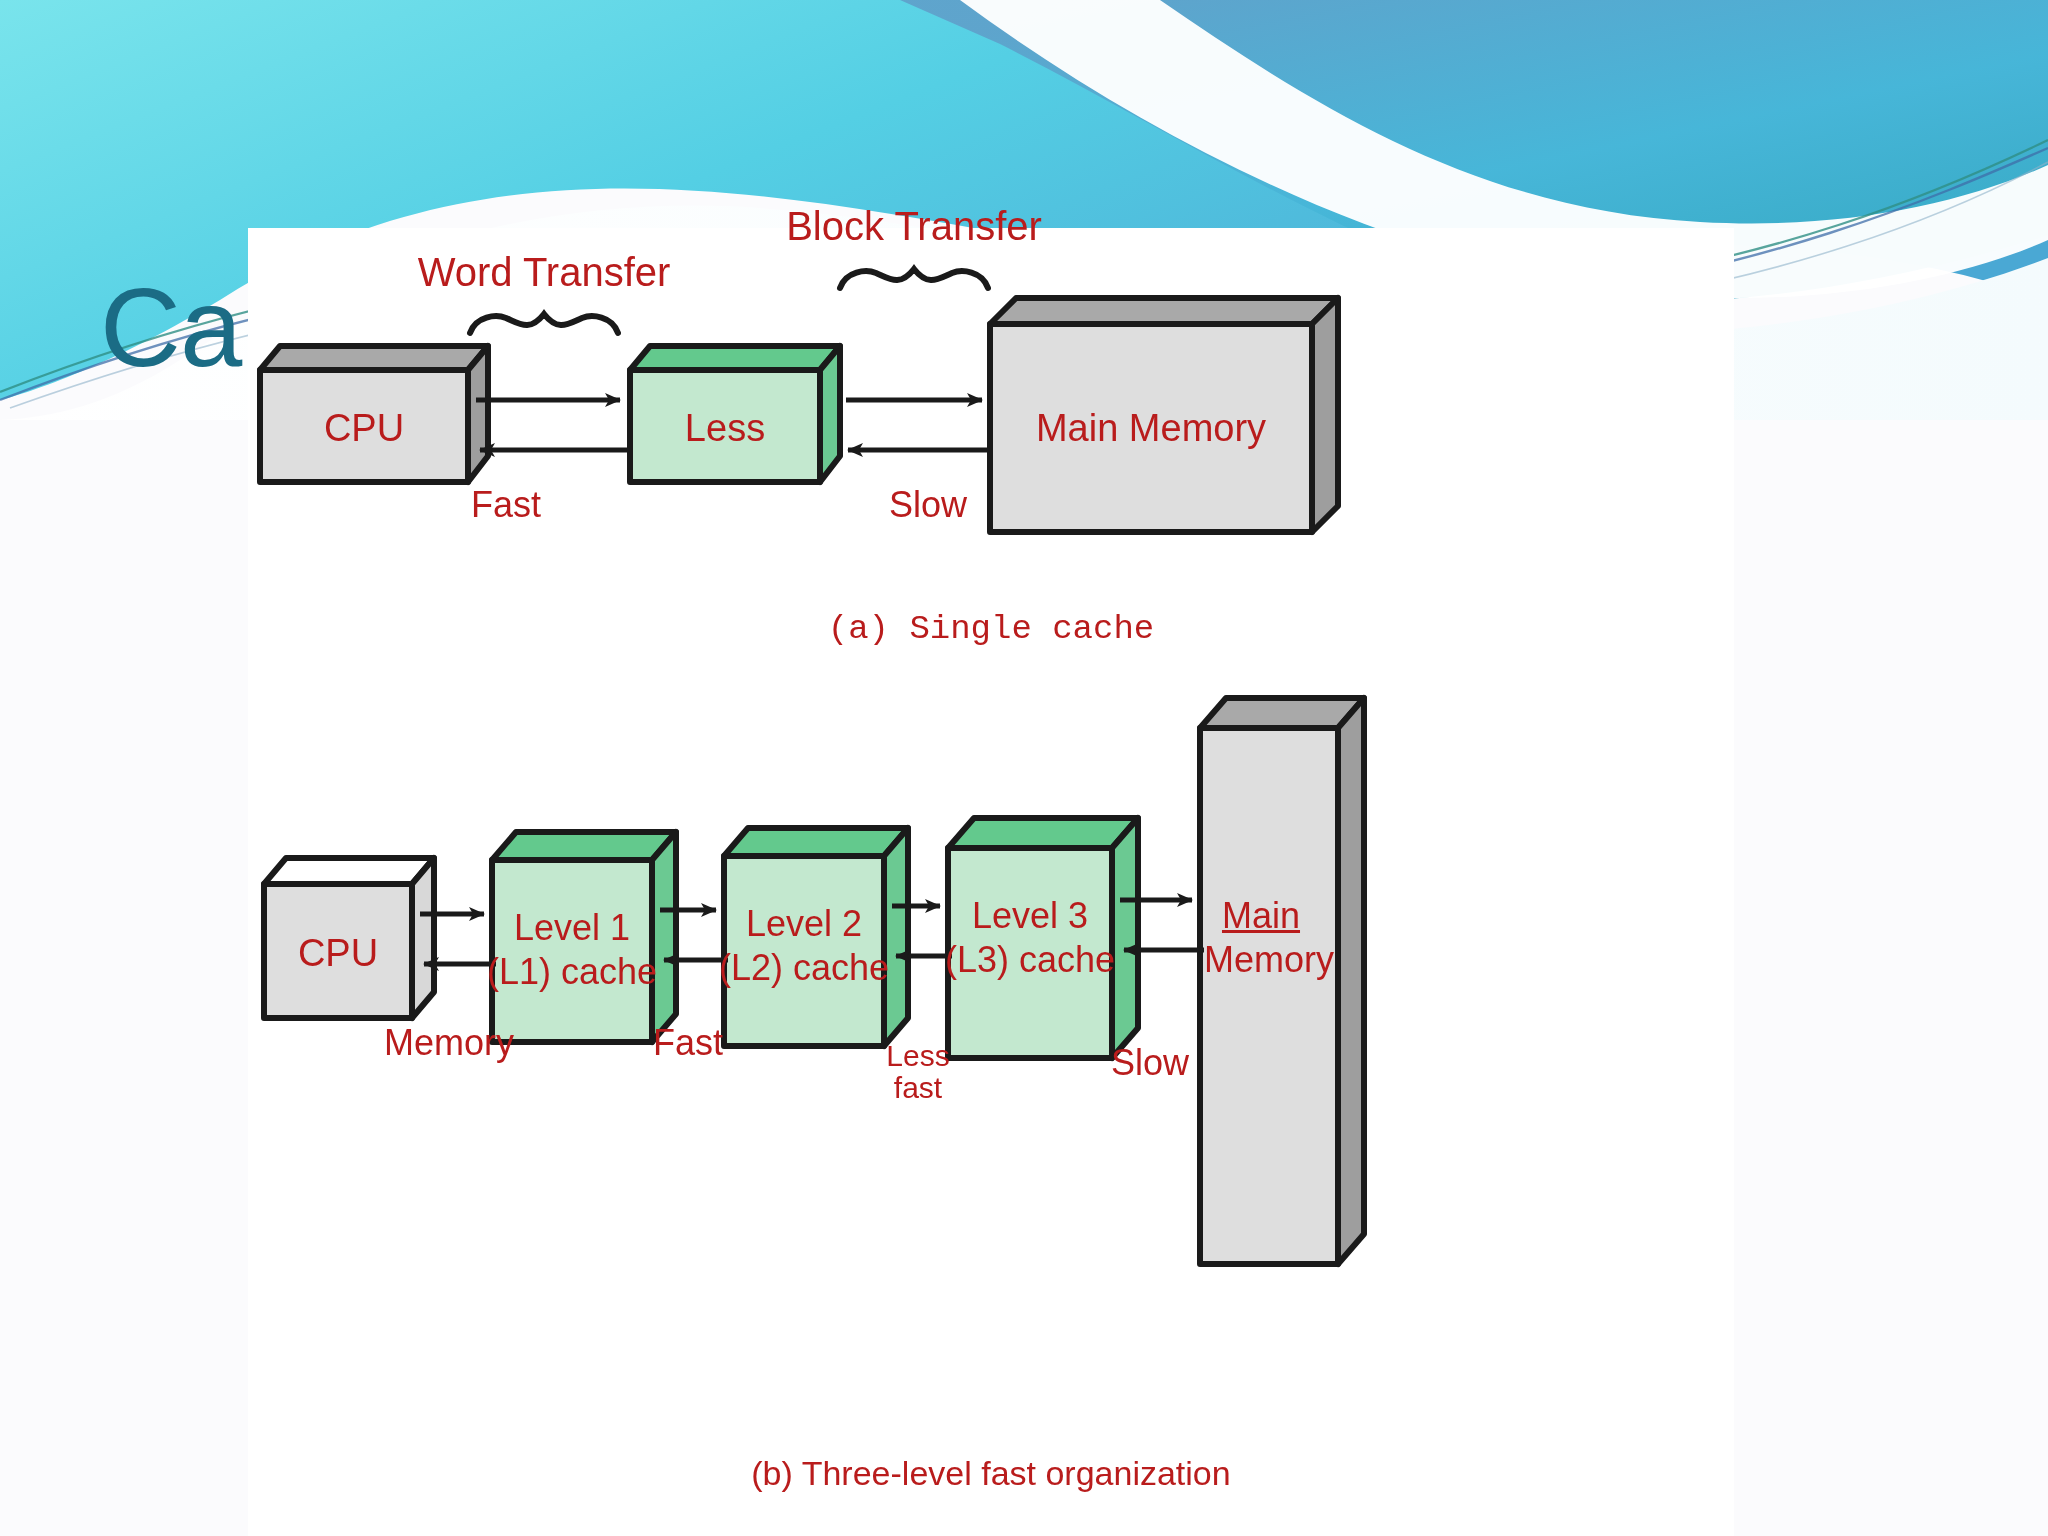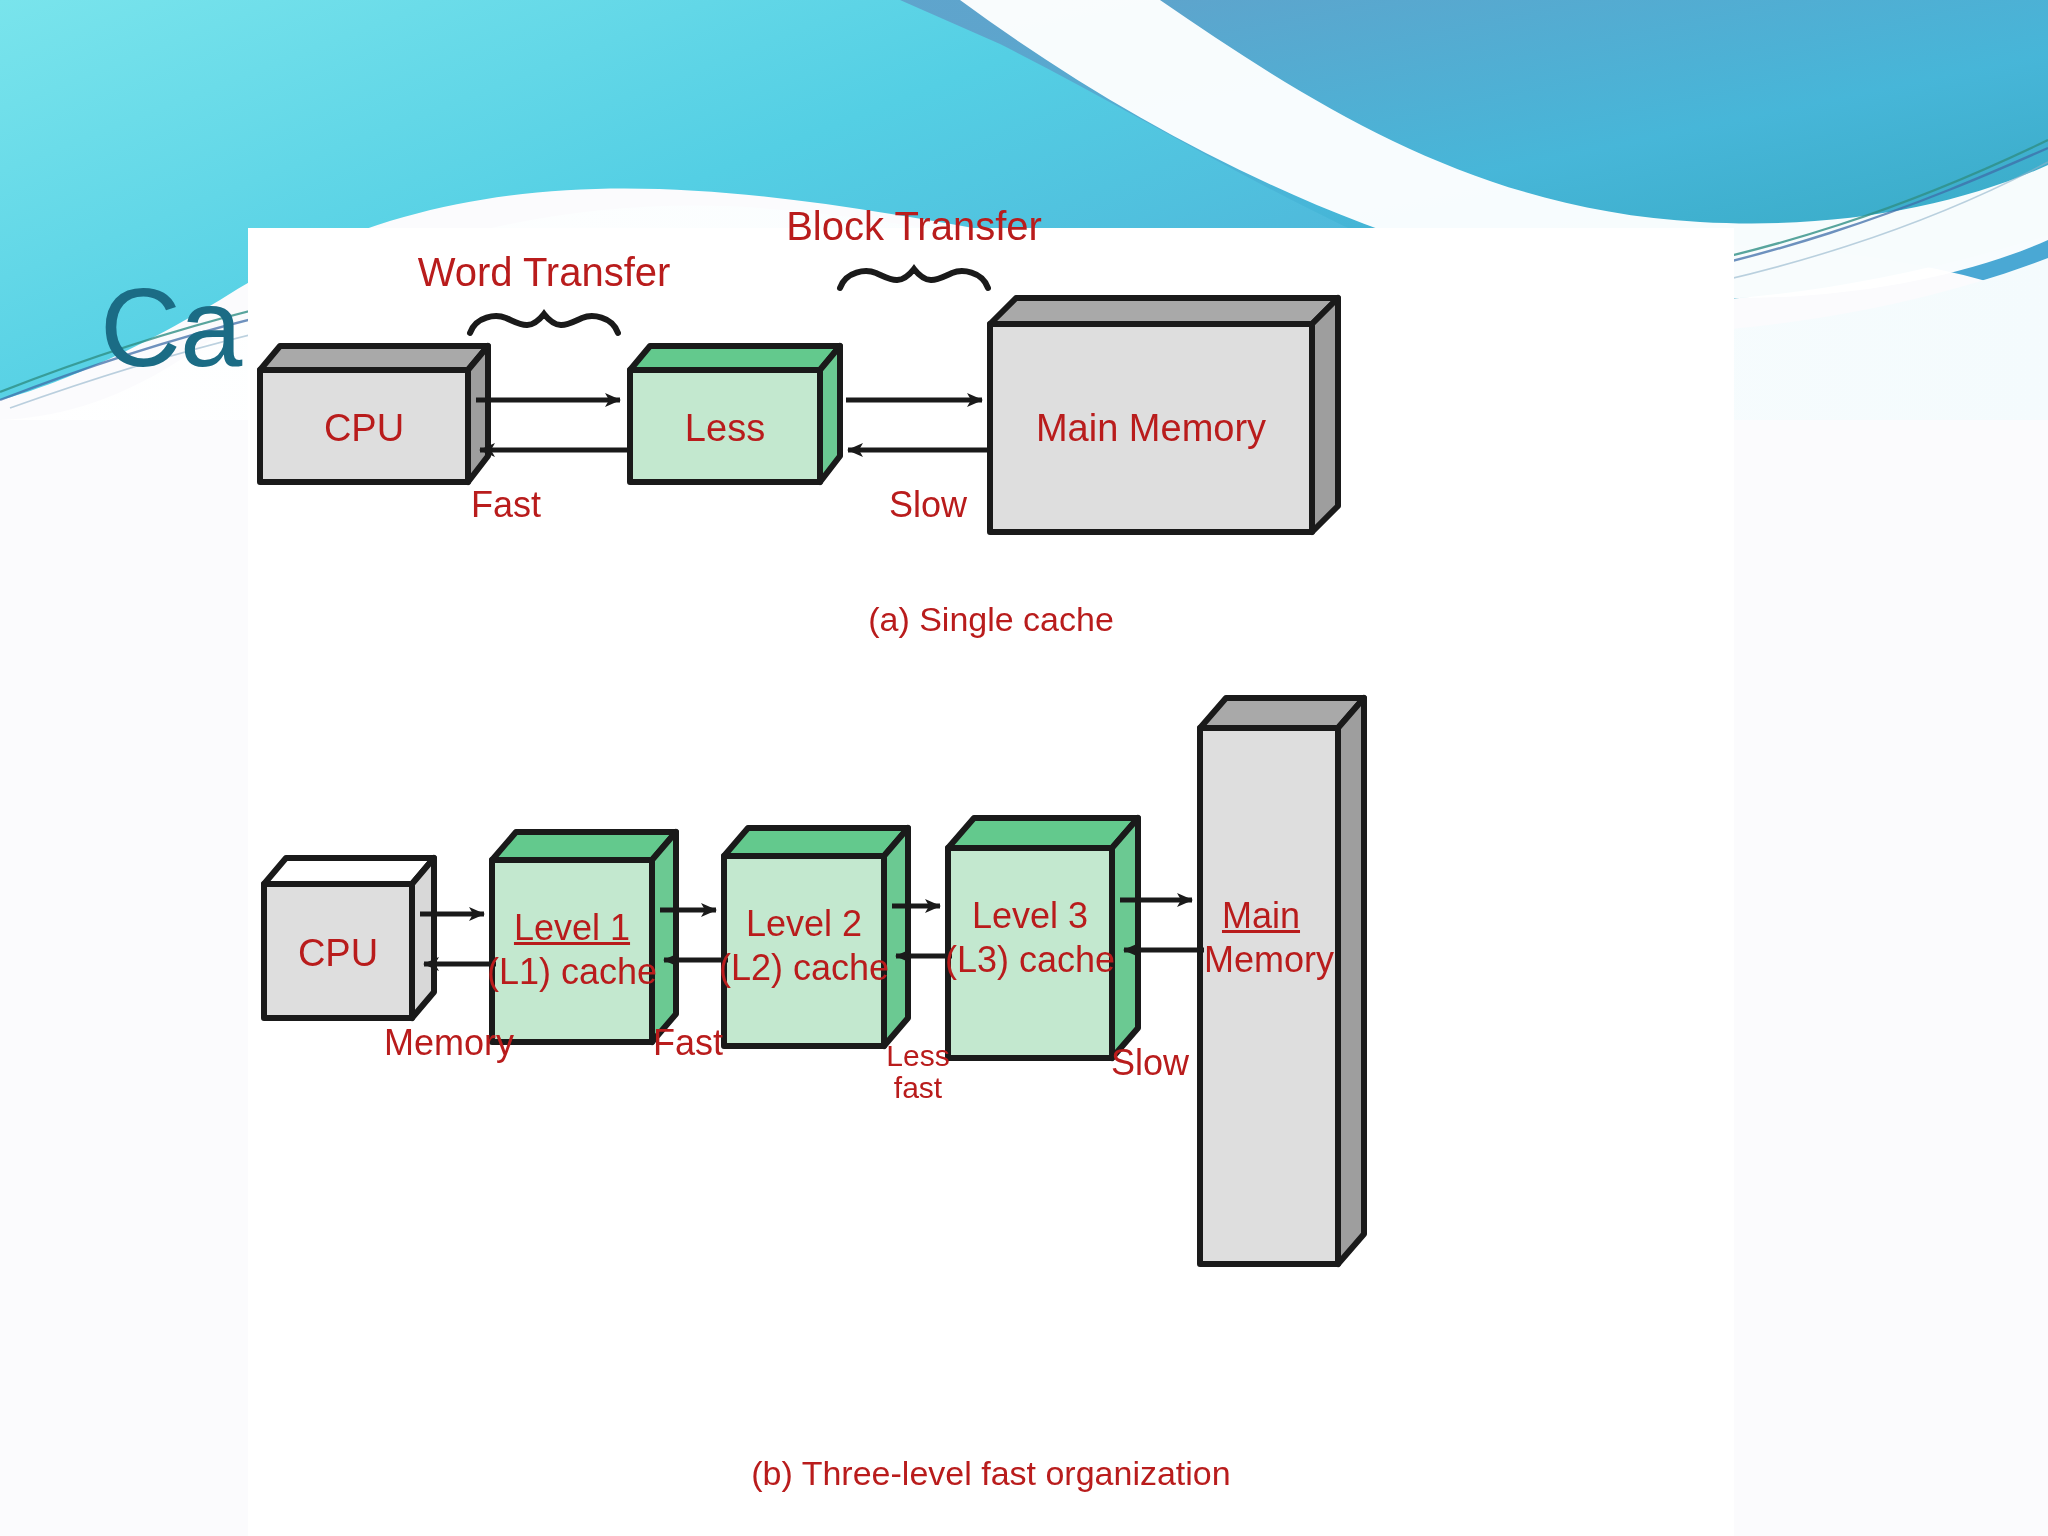--- a/index.html
+++ b/index.html
@@ -219,25 +219,25 @@
     <div class="fig-text transfer-label" style="left:146px; top:22px; width:300px;">Word Transfer</div>
     <div class="fig-text transfer-label" style="left:516px; top:-24px; width:300px;">Block Transfer</div>
 
     <div class="fig-text box-label" style="left:12px; top:177px; width:208px;">CPU</div>
     <div class="fig-text box-label" style="left:382px; top:177px; width:190px;">Less</div>
     <div class="fig-text box-label" style="left:742px; top:177px; width:322px;">Main Memory</div>
 
     <div class="fig-text speed-label" style="left:178px; top:258px; width:160px;">Fast</div>
     <div class="fig-text speed-label" style="left:600px; top:258px; width:160px;">Slow</div>
 
-    <div class="fig-text caption" style="top:372px;">(a) Single cache</div>
+    <div class="fig-text caption" style="top:382px;font-family:Liberation Mono, monospace;">(a) Single cache</div>
 
     <div class="fig-text box-label" style="left:16px; top:702px; width:148px;">CPU</div>
 
-    <div class="fig-text box-label small" style="left:238px; top:678px; width:172px;text-decoration:underline;">Level 1</div>
+    <div class="fig-text box-label small" style="left:238px; top:678px; width:172px;">Level 1</div>
     <div class="fig-text box-label small" style="left:232px; top:722px; width:184px;">(L1) cache</div>
 
     <div class="fig-text box-label small" style="left:470px; top:674px; width:172px;">Level 2</div>
     <div class="fig-text box-label small" style="left:464px; top:718px; width:184px;">(L2) cache</div>
 
     <div class="fig-text box-label small" style="left:696px; top:666px; width:172px;">Level 3</div>
     <div class="fig-text box-label small" style="left:690px; top:710px; width:184px;">(L3) cache</div>
 
     <div class="fig-text box-label small" style="left:944px; top:666px; width:138px;text-decoration:underline;">Main</div>
     <div class="fig-text box-label small" style="left:948px; top:710px; width:146px;">Memory</div>

